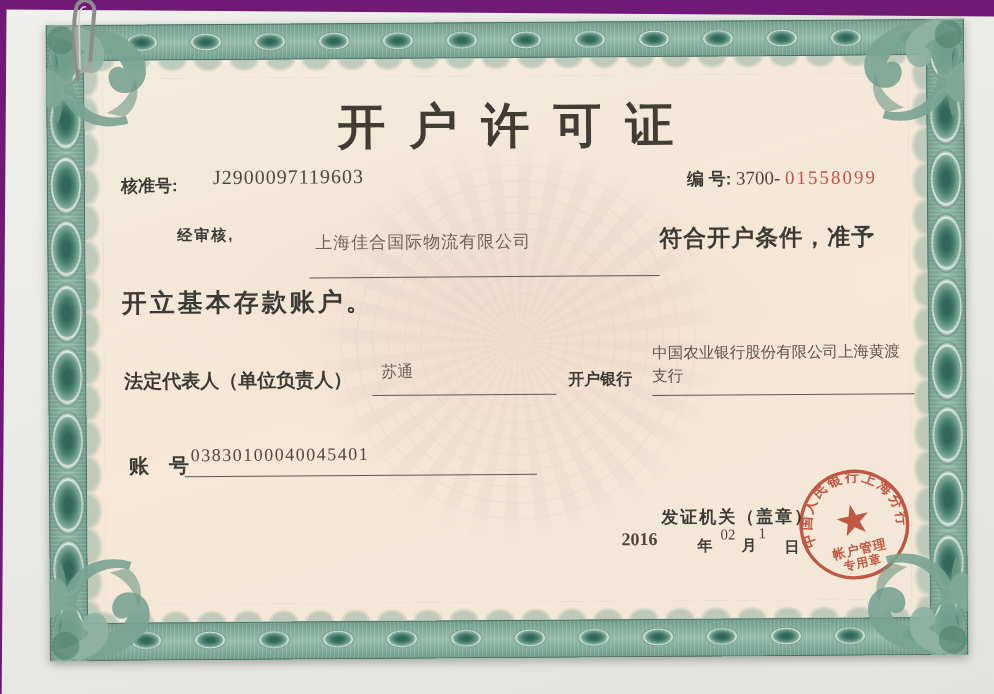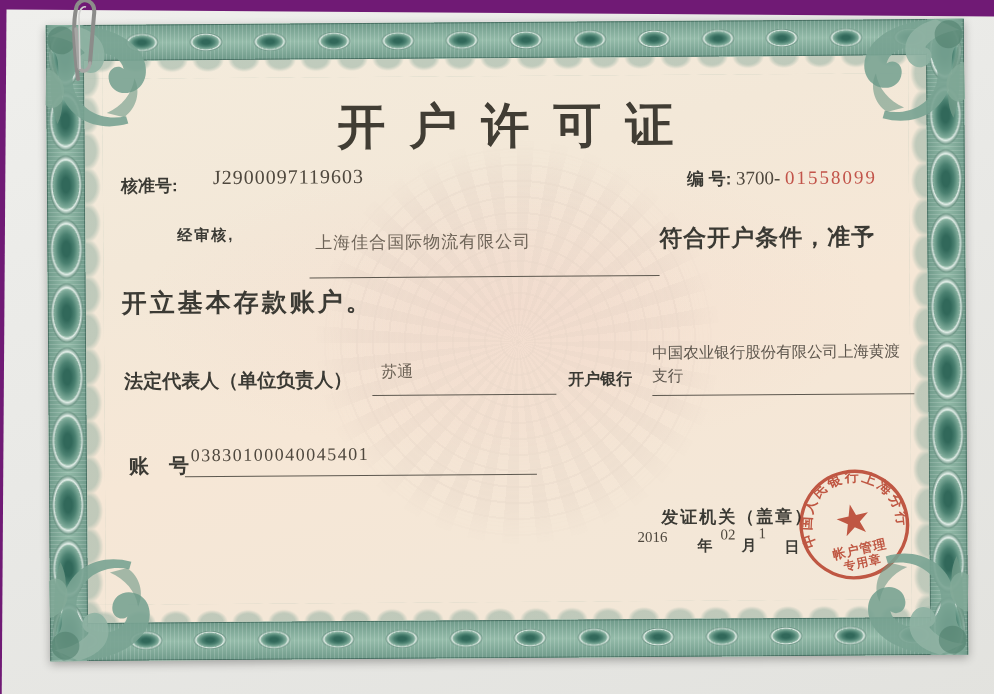--- a/index.html
+++ b/index.html
@@ -153,21 +153,21 @@
 
     <div class="t lbl" style="left:520px;top:348px;font-size:16px;">开户银行</div>
     <div class="t" style="left:604px;top:320px;width:252px;white-space:normal;font-size:15.5px;line-height:1.5;color:#5d564d;">中国农业银行股份有限公司上海黄渡支行</div>
     <div class="underline" style="left:604px;top:374px;width:262px;"></div>
 
     <div class="t lbl" style="left:80px;top:428px;font-size:20px;">账　号</div>
     <div class="t val" style="left:142px;top:421px;font-size:18px;letter-spacing:1.5px;">03830100040045401</div>
     <div class="underline" style="left:136px;top:452px;width:352px;"></div>
 
     <div class="t lbl" style="left:612px;top:485px;font-size:17px;letter-spacing:2px;">发证机关（盖章）</div>
-    <div class="t val" style="left:588px;top:508px;font-size:15px;">2016</div>
+    <div class="t val" style="left:572px;top:508px;font-size:18px;font-weight:bold;">2016</div>
     <div class="t lbl" style="left:648px;top:516px;font-size:15px;">年</div>
     <div class="t val" style="left:671px;top:506px;font-size:15px;">02</div>
     <div class="t lbl" style="left:692px;top:516px;font-size:15px;">月</div>
     <div class="t val" style="left:709px;top:505px;font-size:15px;">1</div>
     <div class="t lbl" style="left:735px;top:518px;font-size:15px;">日</div>
 
     <div class="seal">
       <svg viewBox="0 0 120 120">
         <circle cx="60" cy="60" r="56" fill="none" stroke="#c24a36" stroke-width="3.6"></circle>
         <defs>

